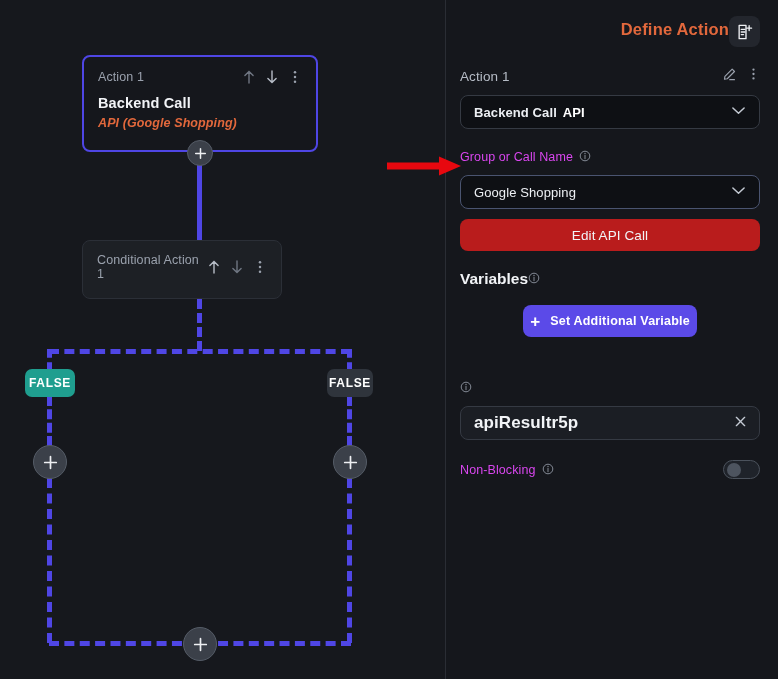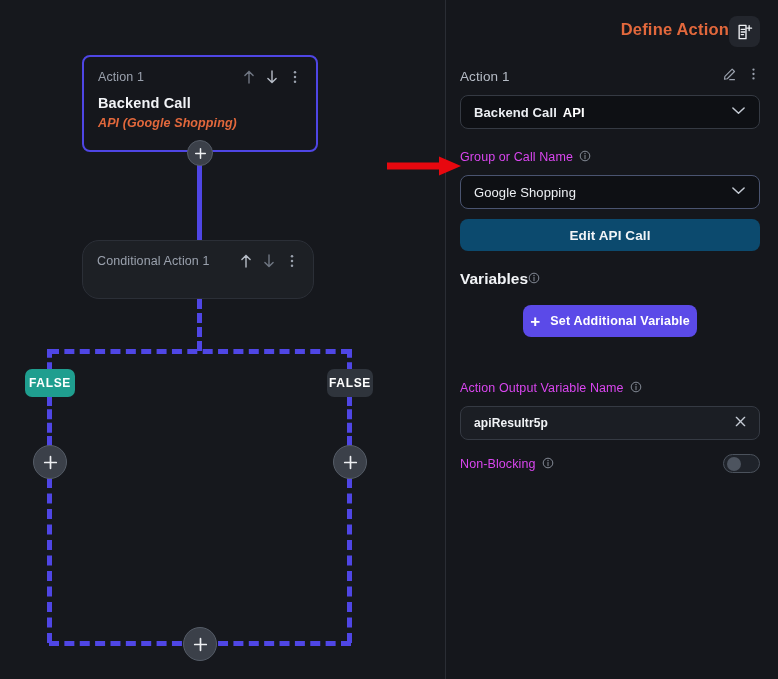--- a/index.html
+++ b/index.html
@@ -165,24 +165,24 @@
     font-size: 13px; font-weight: bold; color: #eceff3;
     display: flex; align-items: baseline; gap: 6px;
     letter-spacing: .1px;
   }
   .select-text .accent { color: #ffffff; font-weight: bold; }
   .select-text .plain { font-weight: normal; }
 
   .btn-wide {
     margin-top: 10px;
     height: 32px;
-    background: #0c4a6e;
+    background: #b91c1c;
     border-radius: 8px;
     display: flex; align-items: center; justify-content: center;
-    font-size: 13.5px; font-weight: bold; color: #f2f4f7;
+    font-size: 13.5px; font-weight: normal; color: #f2f4f7;
     letter-spacing: .1px;
   }
 
   .section-title {
     margin-top: 19px;
     display: flex; align-items: center; 
     font-size: 15.5px; font-weight: bold; color: #f2f4f7;
   }
 
   .btn-primary {
@@ -201,26 +201,26 @@
     margin-top: 9px;
     height: 34px;
     background: #1b1e24;
     border: 1px solid #353a43;
     border-radius: 8px;
     display: flex; align-items: center;
     justify-content: space-between;
     padding: 0 11px 0 13px;
   }
   .field-val {
-    font-size: 12px; font-weight: bold; color: #f2f4f7;
+    font-size: 17px; font-weight: bold; color: #f2f4f7;
     letter-spacing: .1px;
   }
 
   .toggle-row {
-    margin-top: 14px;
+    margin-top: 20px;
     display: flex; align-items: center;
     justify-content: space-between;
   }
   .toggle {
     width: 37px; height: 19px;
     border-radius: 11px;
     background: #1f232a;
     border: 1px solid #4b525c;
     position: relative;
   }
@@ -284,21 +284,21 @@
       <div class="node-main">Backend Call</div>
       <div class="node-sub">API (Google Shopping)</div>
     </div>
 
     <div class="plus-btn" style="left:187px; top:140px;">
       <svg viewBox="0 0 20 20" width="15" height="15">
           <path d="M10 3.6v12.8M3.6 10h12.8" stroke="#eef0f3" stroke-width="2" stroke-linecap="round"></path>
         </svg>
     </div>
 
-    <div class="node plain" style="left:82px; top:240px; width:232px; height:59px;border-radius:17px;">
+    <div class="node plain" style="left:82px; top:240px; width:200px; height:59px;">
       <div class="node-head">
         <div class="node-title">Conditional Action 1</div>
         <div class="node-icons">
           <span class="ni">
             <svg viewBox="0 0 14 16" width="14" height="16">
                 <path d="M7 14V3M7 2.4 2.9 6.6M7 2.4 11.1 6.6" stroke="#b7bdc7" stroke-width="1.4" fill="none" stroke-linecap="round"></path>
               </svg>
           </span>
           <span class="ni">
             <svg viewBox="0 0 14 16" width="14" height="16">
@@ -424,21 +424,20 @@
       </span>
     </div>
 
     <div class="btn-primary">
       <span class="pl">+</span>
       <span>Set Additional Variable</span>
     </div>
 
     <div class="row-label" style="margin-top:42px;">
       <div class="lbl-ico">
-        <span class="lbl small">Action Output Variable Name</span>
         <span class="info">
           <svg viewBox="0 0 14 14" width="12" height="12" fill="none">
             <circle cx="7" cy="7" r="5.6" stroke="#8a919c" stroke-width="1.1"></circle>
             <path d="M7 6.2v4" stroke="#8a919c" stroke-width="1.1" stroke-linecap="round"></path>
             <circle cx="7" cy="4.1" r=".75" fill="#8a919c"></circle>
           </svg>
         </span>
       </div>
     </div>
     <div class="field">

